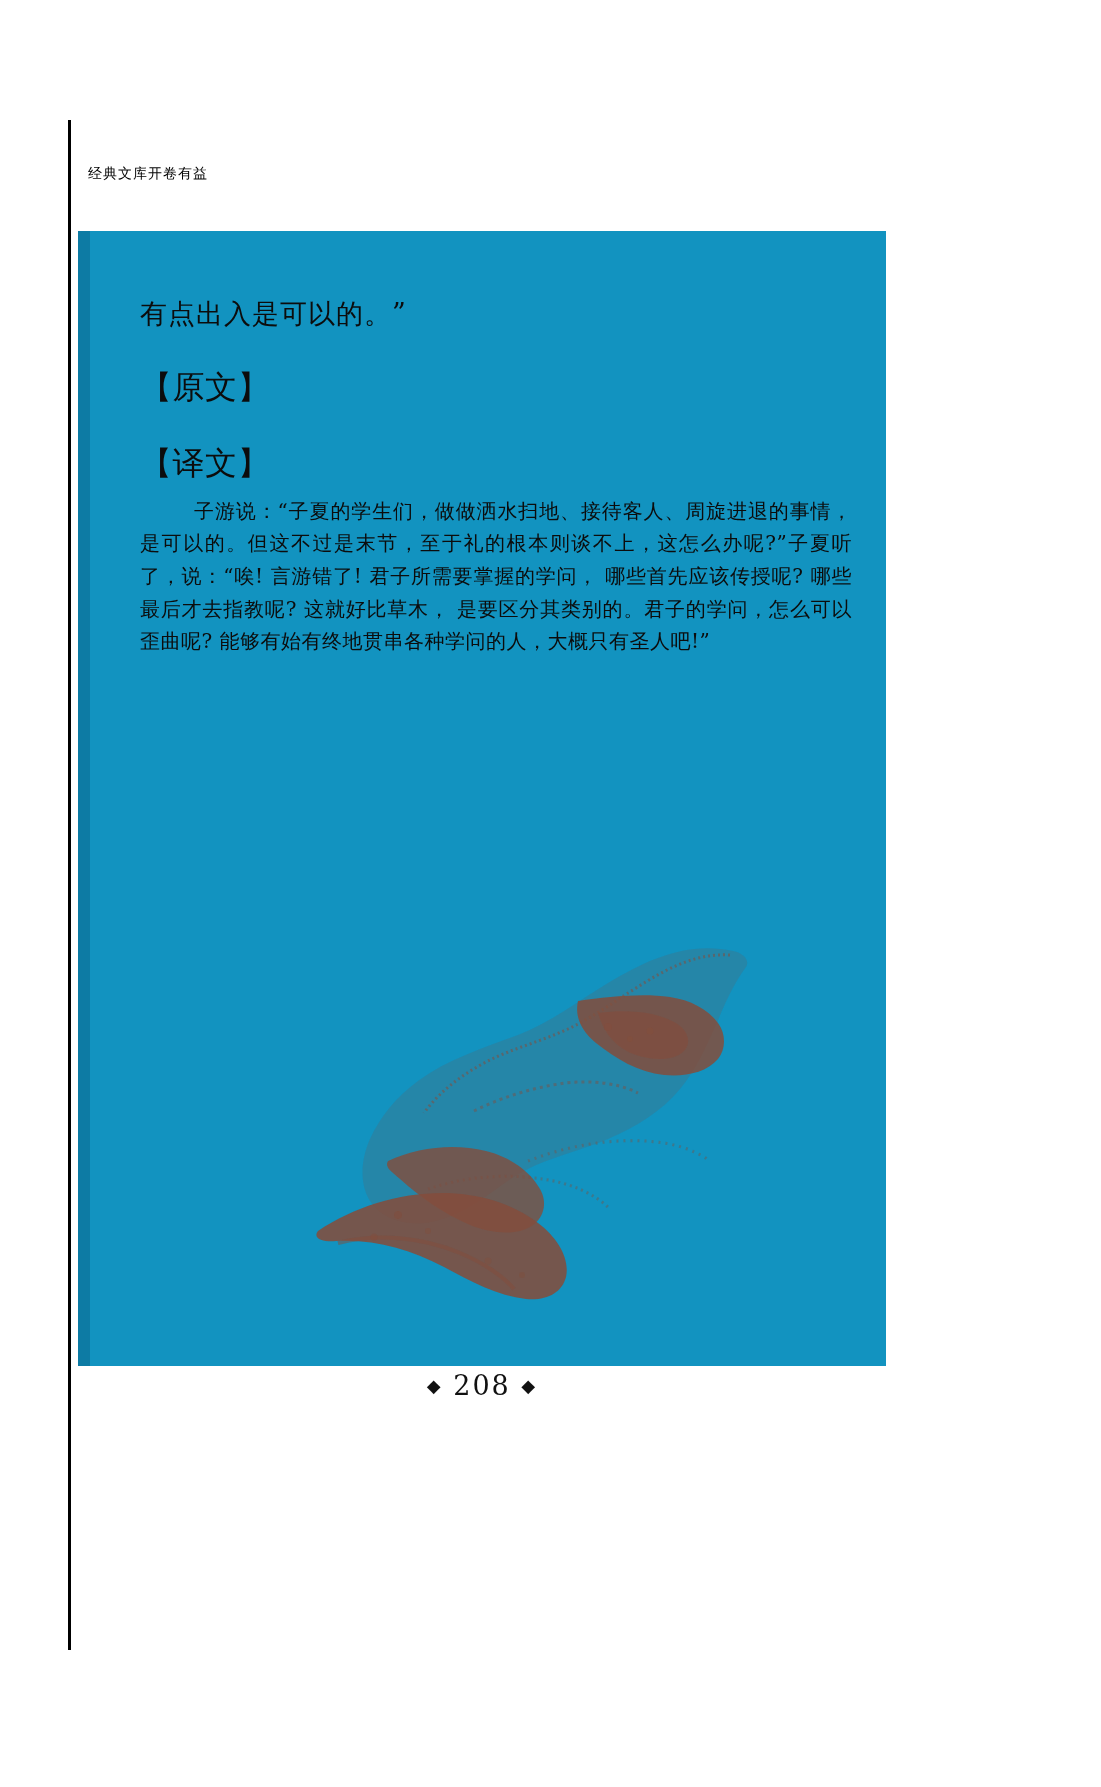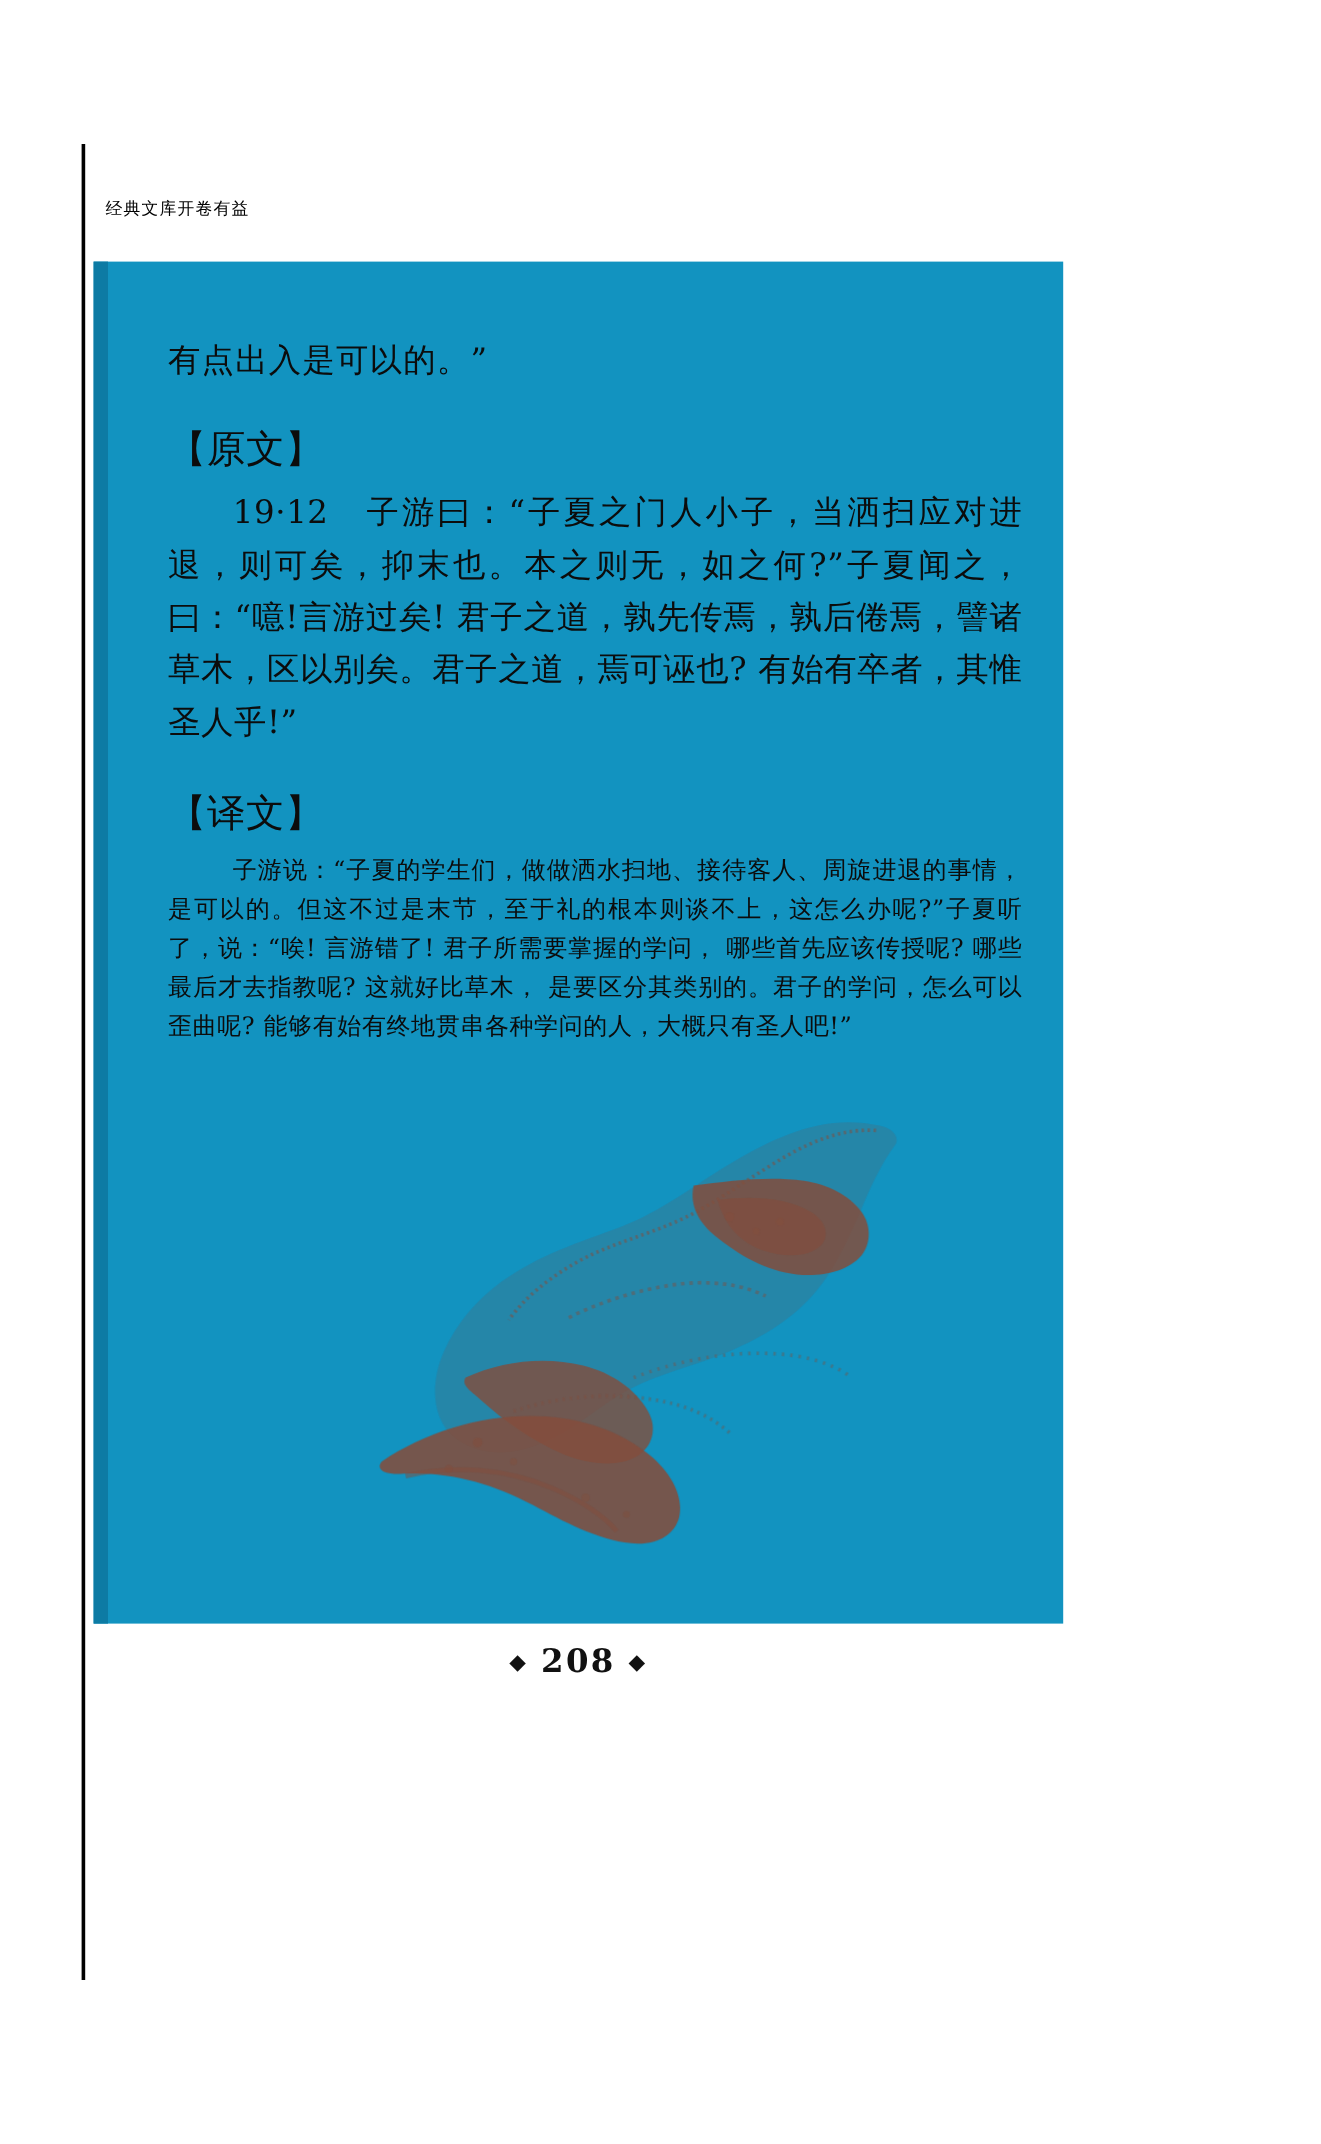--- a/index.html
+++ b/index.html
@@ -33,21 +33,21 @@
     font-size: 14px;
     letter-spacing: 1px;
     color: #000000;
     white-space: nowrap;
   }
 
   
   .content-panel {
     position: absolute;
     left: 78px;
-    top: 218px;
+    top: 231px;
     width: 808px;
     height: 1135px;
     background: #1293c0;
     box-sizing: border-box;
   }
 
   
   .panel-left-strip {
     position: absolute;
     left: 0;
@@ -116,38 +116,36 @@
     color: #111111;
     letter-spacing: 2px;
   }
   .folio .dia {
     font-size: 18px;
     vertical-align: middle;
     color: #111111;
   }
   .folio .num {
     vertical-align: middle;
-    font-weight: bold;
   }
 </style>
 </head>
 <body>
 
 <div class="page-left-rule"></div>
 
 <div class="running-header">经典文库开卷有益</div>
 
 <div class="content-panel">
   <div class="panel-left-strip"></div>
 
   <div class="panel-inner">
     <div class="line-lead">有点出入是可以的。”</div>
 
     <div class="section-title">【原文】</div>
-    <div class="para indent">19·12　子游曰：“子夏之门人小子，当洒扫应对进退，则可矣，抑末也。本之则无，如之何?”子夏闻之，曰：“噫!言游过矣! 君子之道，孰先传焉，孰后倦焉，譬诸草木，区以别矣。君子之道，焉可诬也? 有始有卒者，其惟圣人乎!”</div>
 
     <div class="section-title">【译文】</div>
     <div class="para indent translation">子游说：“子夏的学生们，做做洒水扫地、接待客人、周旋进退的事情，是可以的。但这不过是末节，至于礼的根本则谈不上，这怎么办呢?”子夏听了，说：“唉! 言游错了! 君子所需要掌握的学问， 哪些首先应该传授呢? 哪些最后才去指教呢? 这就好比草木， 是要区分其类别的。君子的学问，怎么可以歪曲呢? 能够有始有终地贯串各种学问的人，大概只有圣人吧!”</div>
   </div>
 
   <svg class="decor" viewBox="0 0 520 370" aria-hidden="true">
     <g fill="#8a4a35" opacity="0.95">
       <path d="M455 20 C410 10 370 28 330 52 C300 70 272 92 240 104 C205 117 170 128 140 150 C118 166 102 186 92 208 C84 226 82 246 88 262 C95 280 112 290 132 292 C150 294 168 288 184 280 C206 269 224 252 246 240 C272 226 302 220 330 208 C358 196 384 180 402 158 C418 139 428 116 438 94 C446 74 456 52 468 36 C472 30 466 22 455 20 Z" opacity="0.18"></path>
       <path d="M452 24 C420 22 392 36 366 52 C340 68 316 86 290 98 C262 111 232 118 206 132 C182 145 160 162 146 182" stroke="#8a4a35" stroke-width="3" fill="none" opacity="0.55" stroke-dasharray="2 3"></path>
       <path d="M300 70 C330 66 362 62 392 66 C412 69 430 78 440 92 C448 103 448 118 440 128 C428 142 406 146 386 144 C360 141 338 128 318 112 C306 102 296 88 300 70 Z" opacity="0.85"></path>

